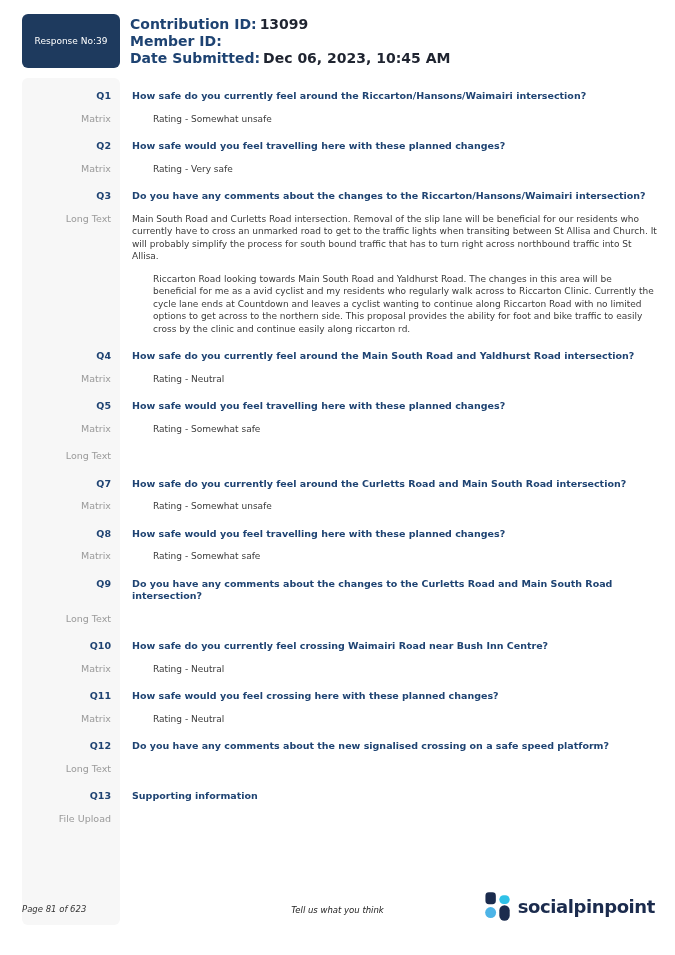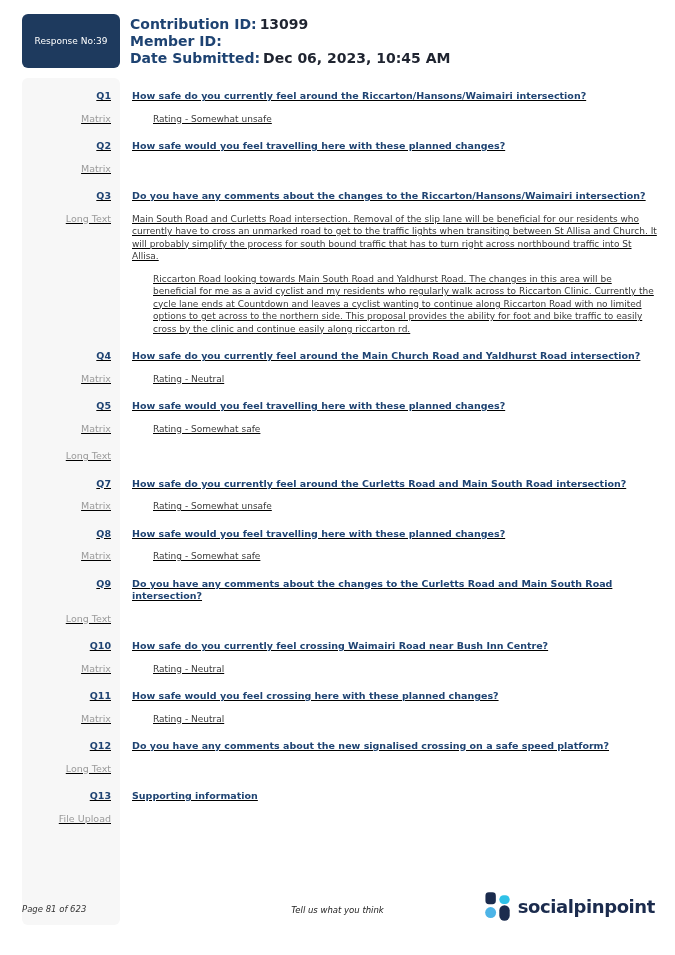--- a/index.html
+++ b/index.html
@@ -21,21 +21,21 @@
   .header-meta{position:absolute;left:130px;top:16px;font-size:14px;line-height:17px;}
   .meta-label{color:#1e4372;font-weight:bold;}
   .meta-value{color:#1f2430;font-weight:bold;margin-left:3px;}
   
   .strip{
     position:absolute;left:22px;top:78px;width:98px;height:847px;
     background:#f7f7f7;border-radius:6px;
   }
   
   .content{position:absolute;left:22px;top:78px;width:640px;padding-top:12px;}
-  .qa-block{margin-bottom:0;text-decoration:underline;}
+  .qa-block{margin-bottom:0;}
   .row{display:grid;grid-template-columns:98px 1fr;column-gap:12px;}
   .cell-left{text-align:right;padding-right:9px;box-sizing:border-box;}
   .q-num{color:#1e4372;font-weight:bold;font-size:9.5px;line-height:12.5px;}
   .q-text{color:#1e4372;font-weight:bold;font-size:9.5px;line-height:12.5px;padding-right:4px;}
   .q-row{margin-bottom:10px;}
   .a-row{margin-bottom:15px;min-height:12.5px;}
   .q-type{color:#9a9a9a;font-size:9.5px;line-height:12.5px;}
   .q-answer{color:#3a3a3a;font-size:9px;line-height:12.5px;padding-right:4px;}
   .q-answer p{margin:0 0 10px 0;}
   .q-answer p:last-child{margin-bottom:0;padding-left:21px;}
@@ -93,41 +93,44 @@
     </div>
   </div>
 
   <div class="qa-block">
     <div class="row q-row">
       <div class="cell-left q-num">Q2</div>
       <div class="q-text">How safe would you feel travelling here with these planned changes?</div>
     </div>
     <div class="row a-row">
       <div class="cell-left q-type">Matrix</div>
+      <div class="q-answer">
+            <p>Rating - Very safe</p>
+          </div>
     </div>
   </div>
 
   <div class="qa-block">
     <div class="row q-row">
       <div class="cell-left q-num">Q3</div>
       <div class="q-text">Do you have any comments about the changes to the Riccarton/Hansons/Waimairi intersection?</div>
     </div>
     <div class="row a-row">
       <div class="cell-left q-type">Long Text</div>
       <div class="q-answer">
             <p>Main South Road and Curletts Road intersection. Removal of the slip lane will be beneficial for our residents who currently have to cross an unmarked road to get to the traffic lights when transiting between St Allisa and Church. It will probably simplify the process for south bound traffic that has to turn right across northbound traffic into St Allisa.</p>
             <p>Riccarton Road looking towards Main South Road and Yaldhurst Road. The changes in this area will be beneficial for me as a avid cyclist and my residents who regularly walk across to Riccarton Clinic. Currently the cycle lane ends at Countdown and leaves a cyclist wanting to continue along Riccarton Road with no limited options to get across to the northern side. This proposal provides the ability for foot and bike traffic to easily cross by the clinic and continue easily along riccarton rd.</p>
           </div>
     </div>
   </div>
 
   <div class="qa-block">
     <div class="row q-row">
       <div class="cell-left q-num">Q4</div>
-      <div class="q-text">How safe do you currently feel around the Main Church Road and Yaldhurst Road intersection?</div>
+      <div class="q-text">How safe do you currently feel around the Main South Road and Yaldhurst Road intersection?</div>
     </div>
     <div class="row a-row">
       <div class="cell-left q-type">Matrix</div>
       <div class="q-answer">
             <p>Rating - Neutral</p>
           </div>
     </div>
   </div>
 
   <div class="qa-block">

